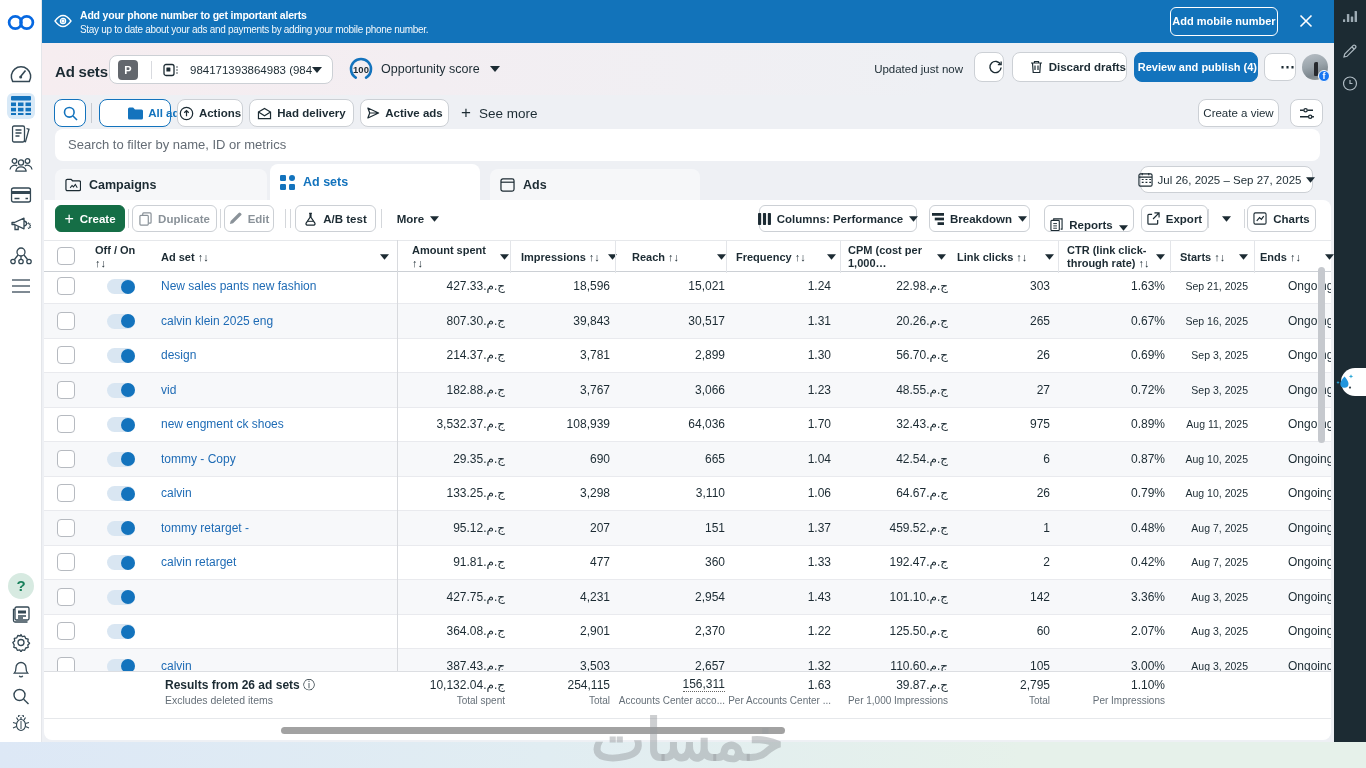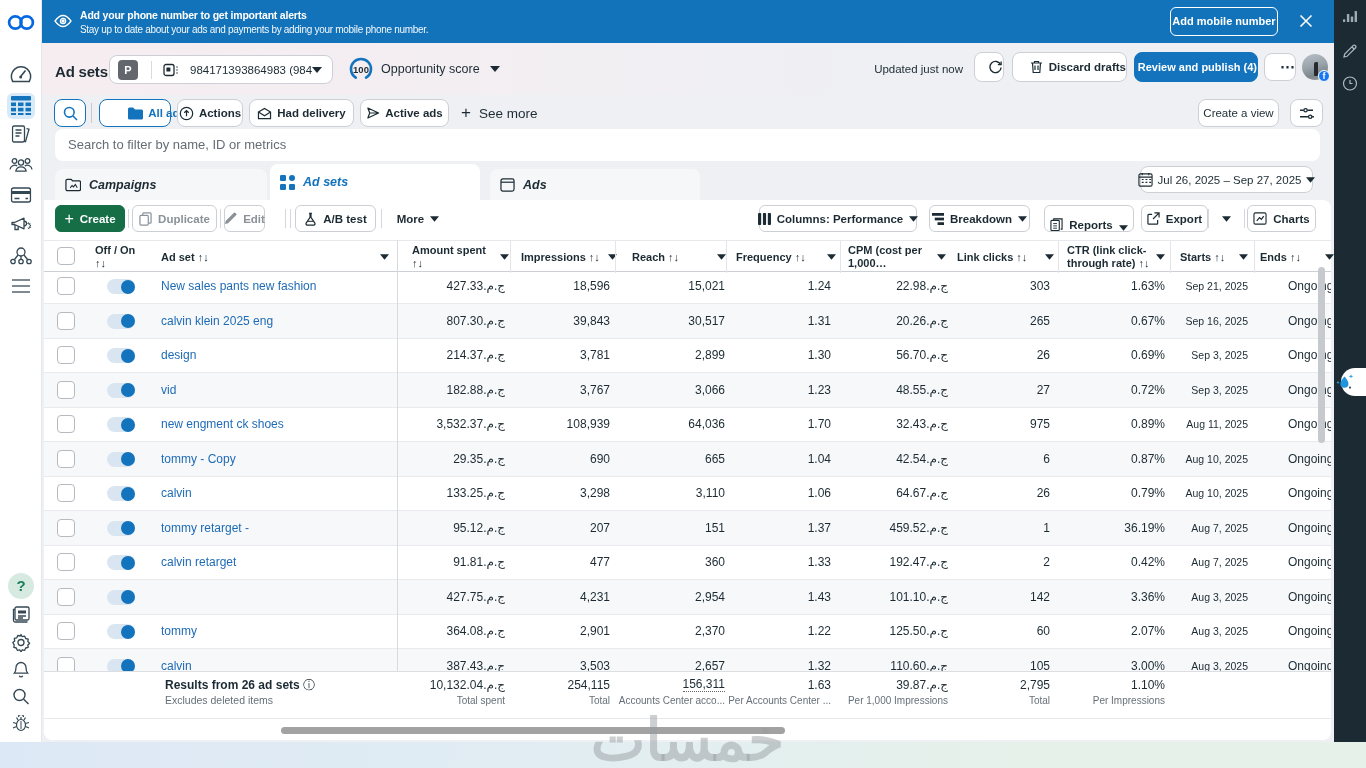--- a/index.html
+++ b/index.html
@@ -57,34 +57,34 @@
 #seemore { position:absolute; left:419px; top:4px; height:28px; display:flex; align-items:center; gap:8px; font-size:13.5px; }
 #createview { left:1156px; width:81px; font-weight:normal; font-size:11.5px; }
 #sliderbtn { left:1248px; width:33px; }
 
 
 #searchbar { left:55px; top:129px; width:1265px; height:32px; background:#fff; border-radius:8px; z-index:5; }
 #searchbar span { position:absolute; left:13px; top:8px; font-size:13px; color:#646c75; }
 
 
 #tabsrow { left:42px; top:161px; width:1292px; height:39px; }
-.tab { position:absolute; top:8px; height:31px; border-radius:8px 8px 0 0; background:#f6f7f9; display:flex; align-items:center; padding-left:10px; gap:8px; font-size:12.5px; font-weight:bold; white-space:nowrap;font-style:italic; }
+.tab { position:absolute; top:8px; height:31px; border-radius:8px 8px 0 0; background:#f6f7f9; display:flex; align-items:center; padding-left:10px; gap:8px; font-size:12.5px; font-weight:bold; white-space:nowrap; }
 #tab-camp { left:13px; width:212px; }
 #tab-adsets { left:228px; width:210px; background:#fff; color:#1373bd; top:3px; height:36px; }
 #tab-ads { left:448px; width:210px; }
 #datepick { left:1098px; top:5px; width:173px; height:27px; font-weight:normal; gap:5px; font-size:11.5px; }
 
 
 #card { left:44px; top:200px; width:1287px; height:540px; background:#fff; border-radius:0 8px 8px 8px; z-index:1; }
 
 .tbtn { position:absolute; top:5px; height:27px; background:#fff; border:1px solid #ccd0d5; border-radius:6px; font-size:11.5px; font-weight:bold; display:flex; align-items:center; justify-content:center; gap:6px; white-space:nowrap; }
 #toolbar { position:absolute; left:0; top:0; width:1287px; height:37px; } .tdiv { position:absolute; top:9px; width:1px; height:19px; background:#d4d7db; }
 #createbtn { left:11px; width:70px; background:#156e46; border-color:#156e46; color:#fff; }
 #dupbtn { left:88px; width:85px; color:#8a9299; }
-#editbtn { left:180px; width:41px; color:#8a9299; }
+#editbtn { left:180px; width:50px; color:#8a9299; }
 #abbtn { left:251px; width:81px; }
 #morebtn { left:344px; width:60px; border:none; }
 #colsbtn { left:715px; width:158px; }
 #breakbtn { left:885px; width:101px; }
 #reportsbtn { left:1000px; width:90px;align-items:flex-end; }
 #exportbtn { left:1097px; width:67px; }
 #caretbtn { left:1168px; width:28px; border:none; }
 #chartsbtn { left:1203px; width:69px; }
 
 #thead { position:absolute; left:0; top:40px; width:1287px; height:32px; border-top:1px solid #e6e8eb; border-bottom:1px solid #ccd0d5; font-size:11px; font-weight:bold; }
@@ -481,21 +481,21 @@
           <div class="cell num" style="left:341px;width:120px">
             <span class="cur">95.12.م.ج</span>
           </div>
           <div class="cell num" style="left:466px;width:100px">207</div>
           <div class="cell num" style="left:581px;width:100px">151</div>
           <div class="cell num" style="left:707px;width:80px">1.37</div>
           <div class="cell num" style="left:794px;width:110px">
             <span class="cur">459.52.م.ج</span>
           </div>
           <div class="cell num" style="left:916px;width:90px">1</div>
-          <div class="cell num" style="left:1031px;width:90px">36.19%</div>
+          <div class="cell num" style="left:1031px;width:90px">0.48%</div>
           <div class="cell num date" style="left:1114px;width:90px">Aug 7, 2025</div>
           <div class="cell" style="left:1244px;width:43px;overflow:hidden">Ongoing</div>
         </div>
         <div class="row " style="top:276px">
           <div class="cb"></div>
           <div class="tog"></div>
           <div class="cell name" style="left:117px;width:230px">calvin retarget</div>
           <div class="cell num" style="left:341px;width:120px">
             <span class="cur">91.81.م.ج</span>
           </div>
@@ -523,21 +523,20 @@
             <span class="cur">101.10.م.ج</span>
           </div>
           <div class="cell num" style="left:916px;width:90px">142</div>
           <div class="cell num" style="left:1031px;width:90px">3.36%</div>
           <div class="cell num date" style="left:1114px;width:90px">Aug 3, 2025</div>
           <div class="cell" style="left:1244px;width:43px;overflow:hidden">Ongoing</div>
         </div>
         <div class="row " style="top:345px">
           <div class="cb"></div>
           <div class="tog"></div>
-          <div class="cell name" style="left:117px;width:230px">tommy</div>
           <div class="cell num" style="left:341px;width:120px">
             <span class="cur">364.08.م.ج</span>
           </div>
           <div class="cell num" style="left:466px;width:100px">2,901</div>
           <div class="cell num" style="left:581px;width:100px">2,370</div>
           <div class="cell num" style="left:707px;width:80px">1.22</div>
           <div class="cell num" style="left:794px;width:110px">
             <span class="cur">125.50.م.ج</span>
           </div>
           <div class="cell num" style="left:916px;width:90px">60</div>

